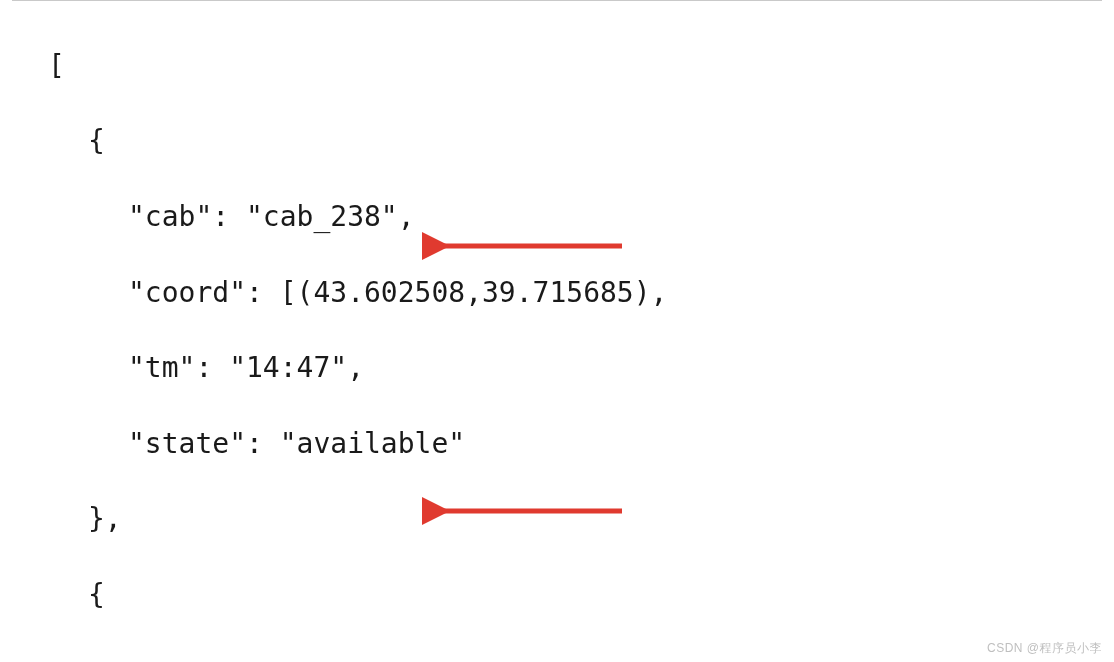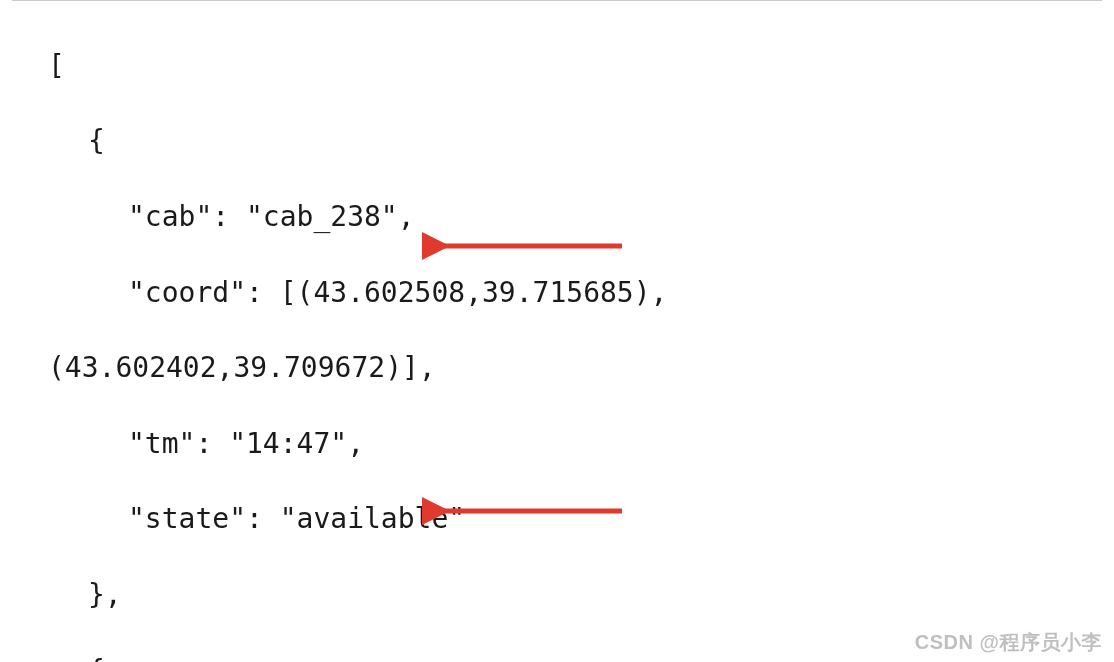--- a/index.html
+++ b/index.html
@@ -30,35 +30,33 @@
   .wrap { padding-left: 36px; }
   .arrow {
     position: absolute;
     pointer-events: none;
   }
   .watermark {
     position: absolute;
     right: 12px;
     bottom: 6px;
     font-family: sans-serif;
-    font-size: 20px;
+    font-size: 12px;
     color: #bfbfbf;
     letter-spacing: 0.5px;
-    font-weight: bold;
   }
 </style>
 </head>
 <body>
 
 <div class="code-block">
 <span class="line l0">[</span>
 <span class="line l1">{</span>
 <span class="line l2">"cab": "cab_238",</span>
 <span class="line l2">"coord": [(43.602508,39.715685),</span>
-<span class="line wrap">(43.602402,39.709672)],</span>
 <span class="line l2">"tm": "14:47",</span>
 <span class="line l2">"state": "available"</span>
 <span class="line l1">},</span>
 <span class="line l1">{</span>
 
 
 
 
 
 

